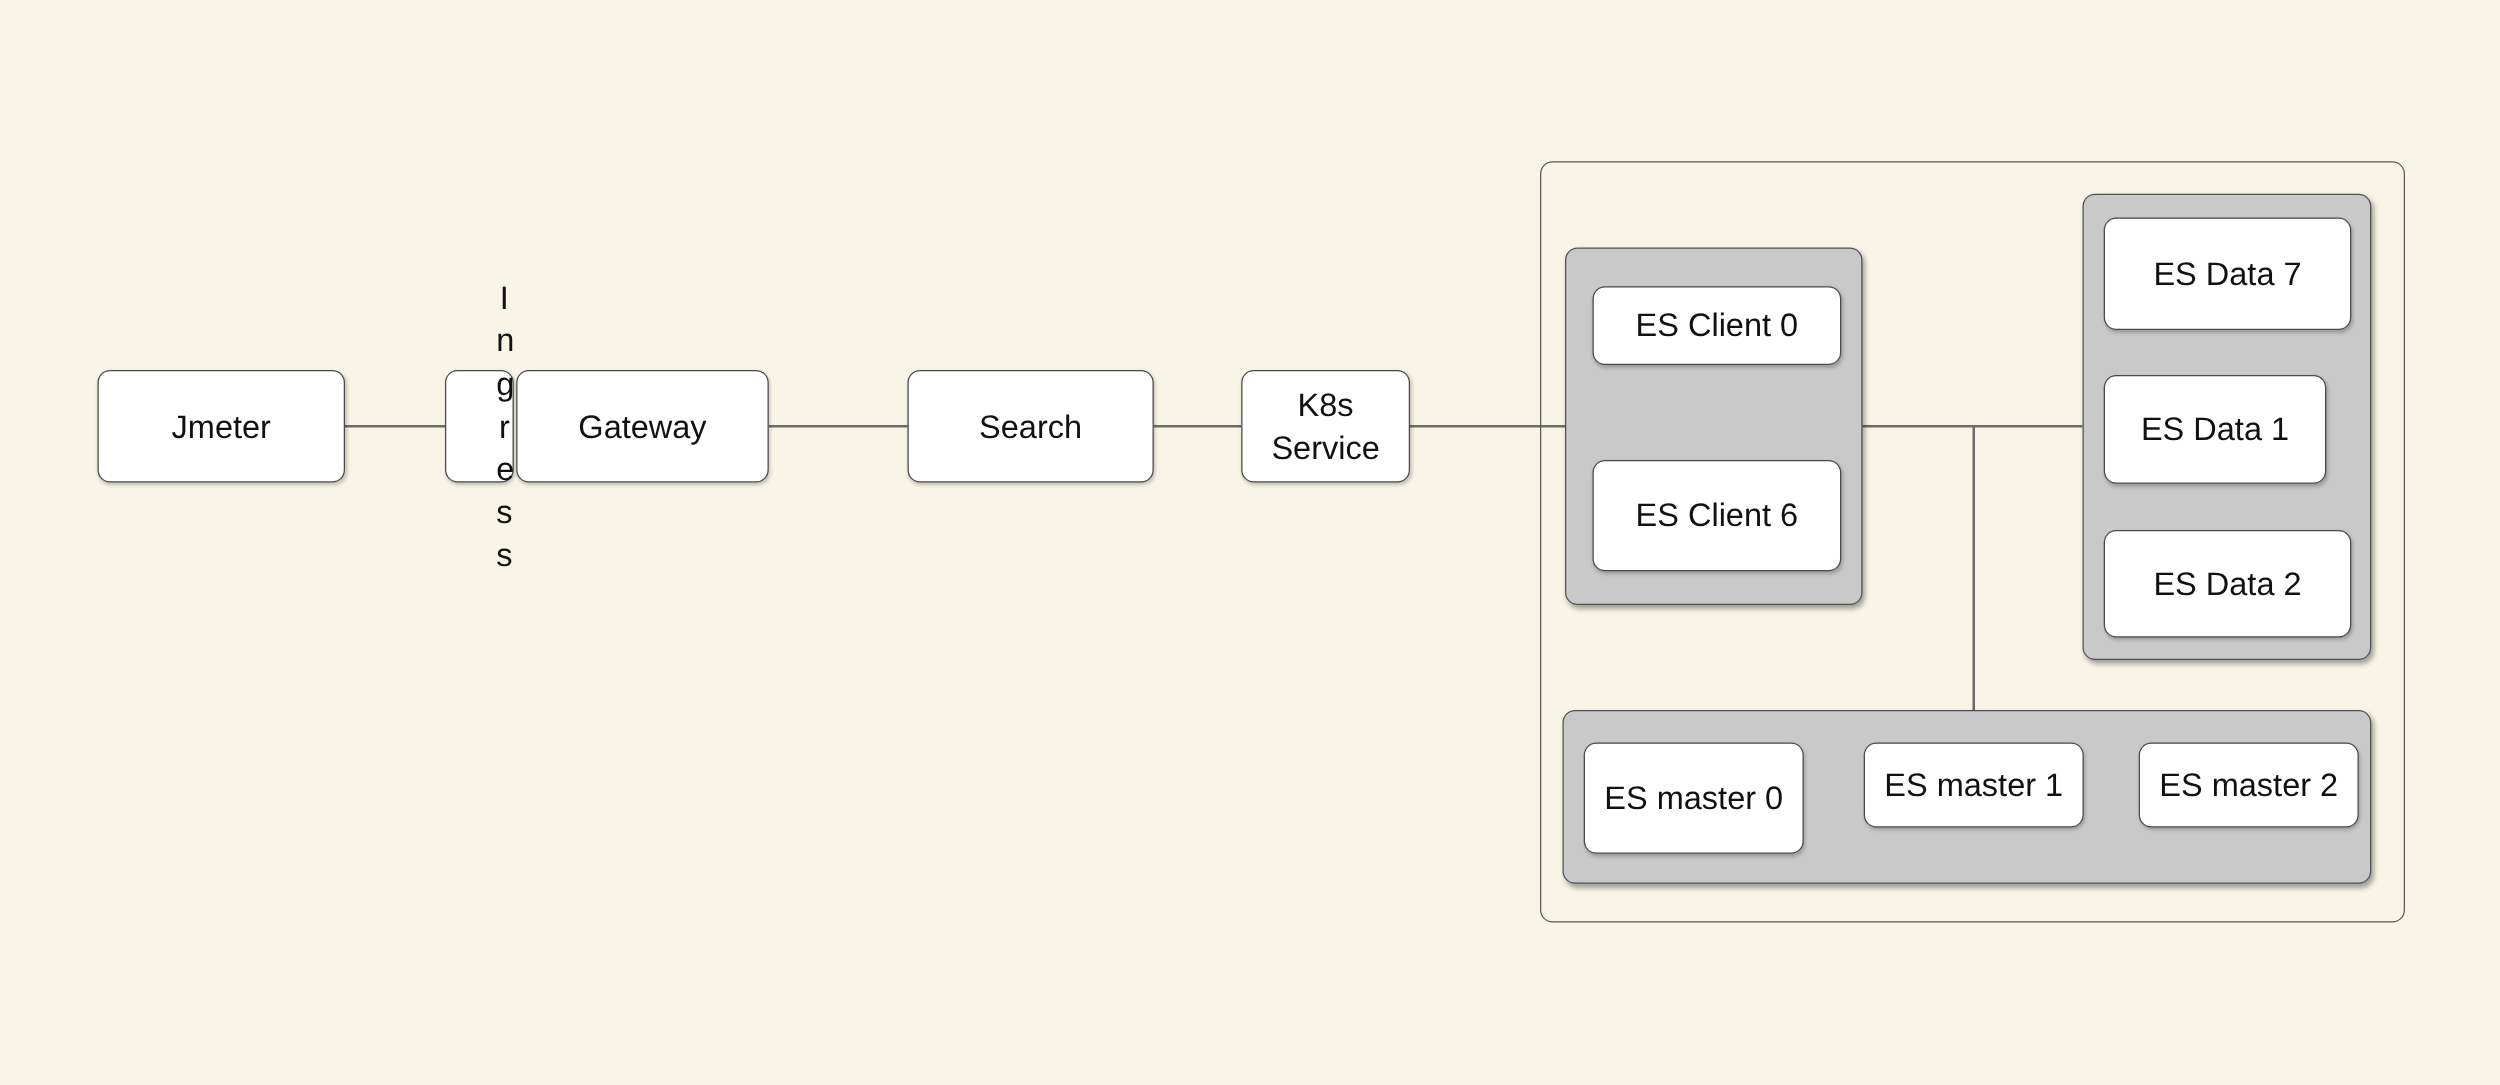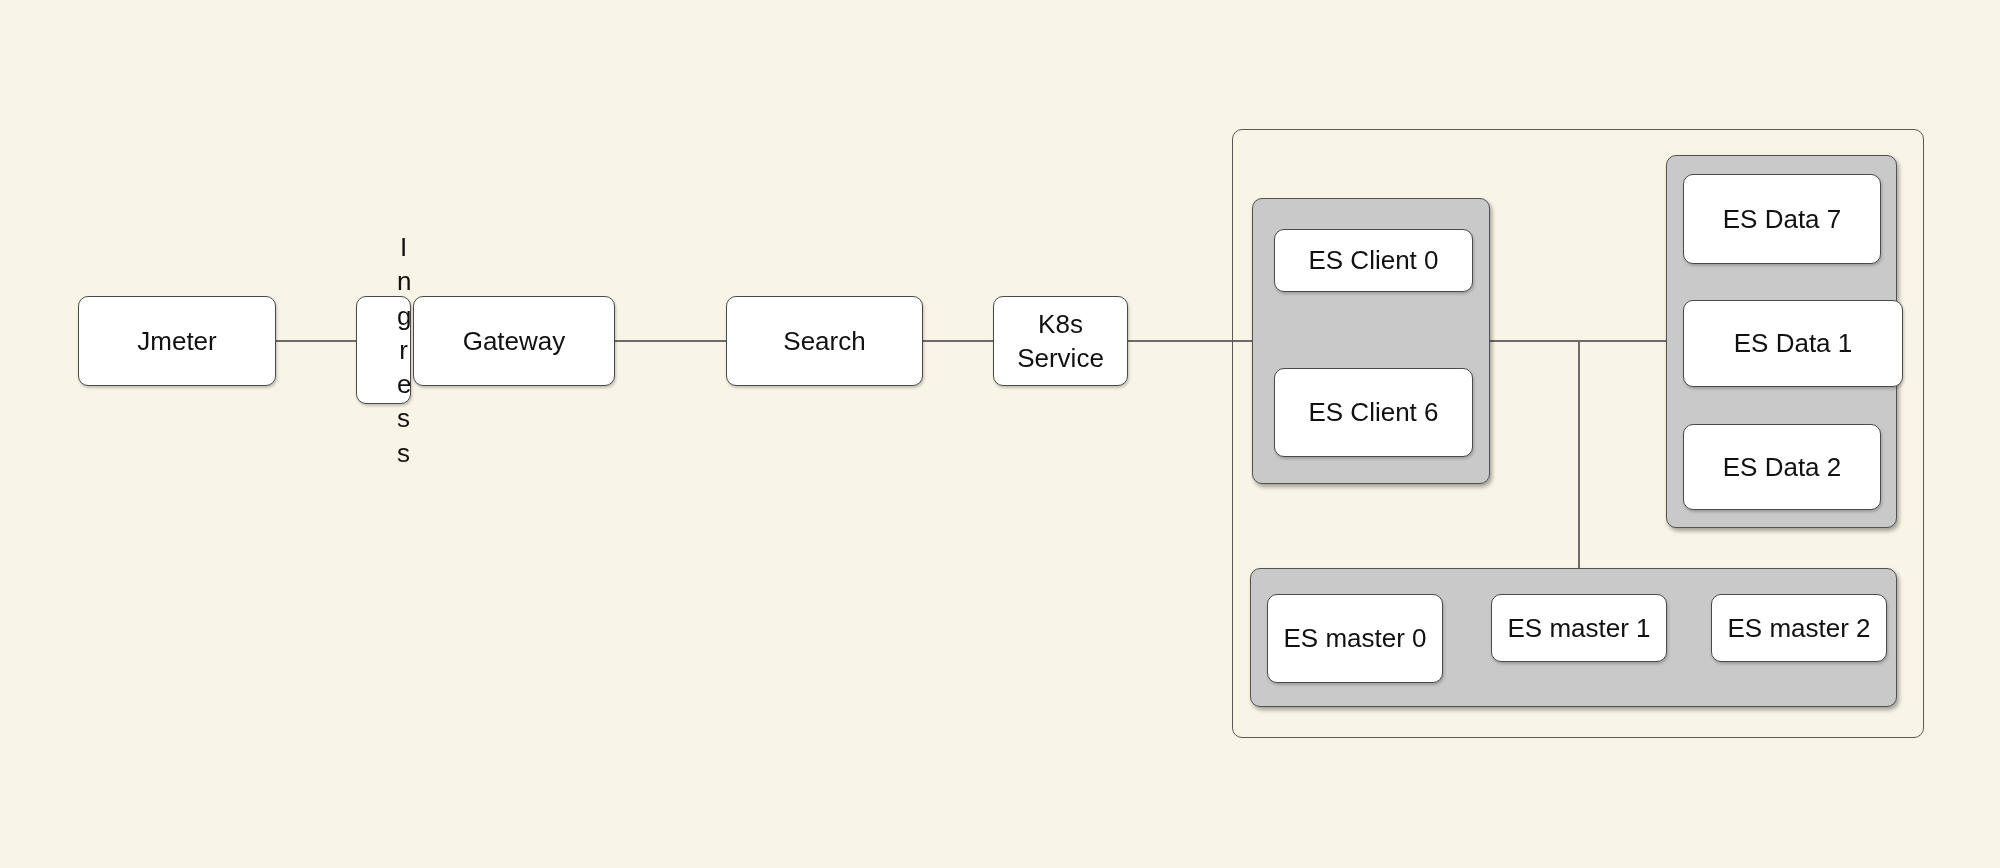--- a/index.html
+++ b/index.html
@@ -77,21 +77,21 @@
   <div class="hline" style="left:1128px; top:340px; width:124px;"></div>
   <div class="hline" style="left:1490px; top:340px; width:176px;"></div>
   <div class="vline" style="left:1578px; top:341px; height:227px;"></div>
 
   <div class="outer" style="left:1232px; top:129px; width:692px; height:609px;"></div>
 
   <div class="node" style="left:78px; top:296px; width:198px; height:90px;">
     <span class="node-label">Jmeter</span>
   </div>
 
-  <div class="node" style="left:356px; top:296px; width:55px; height:108px;padding-left:40px;">
+  <div class="node" style="left:356px; top:296px; width:55px; height:90px;padding-left:40px;">
     <span class="node-label">Ingress</span>
   </div>
 
   <div class="node" style="left:413px; top:296px; width:202px; height:90px;">
     <span class="node-label">Gateway</span>
   </div>
 
   <div class="node" style="left:726px; top:296px; width:197px; height:90px;">
     <span class="node-label">Search</span>
   </div>
@@ -106,21 +106,21 @@
     </div>
     <div class="node" style="left:21px; top:169px; width:199px; height:89px;">
       <span class="node-label">ES Client 6</span>
     </div>
   </div>
 
   <div class="group" style="left:1666px; top:155px; width:231px; height:373px;">
     <div class="node" style="left:16px; top:18px; width:198px; height:90px;">
       <span class="node-label">ES Data 7</span>
     </div>
-    <div class="node" style="left:16px; top:144px; width:220px; height:87px;">
+    <div class="node" style="left:16px; top:144px; width:178px; height:87px;">
       <span class="node-label">ES Data 1</span>
     </div>
     <div class="node" style="left:16px; top:268px; width:198px; height:86px;">
       <span class="node-label">ES Data 2</span>
     </div>
   </div>
 
   <div class="group" style="left:1250px; top:568px; width:647px; height:139px;">
     <div class="node" style="left:16px; top:25px; width:176px; height:89px;">
       <span class="node-label">ES master 0</span>

